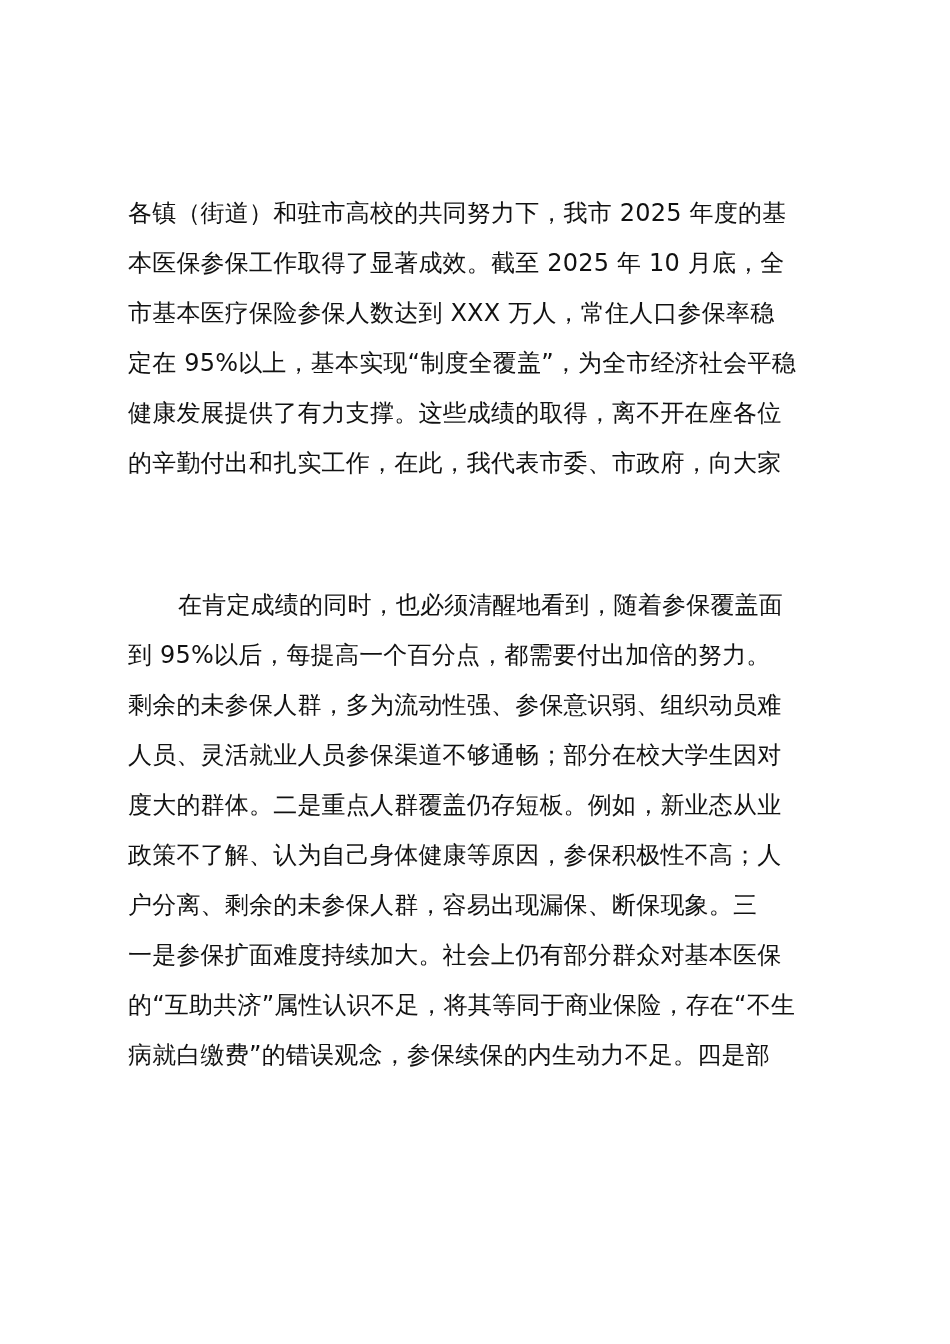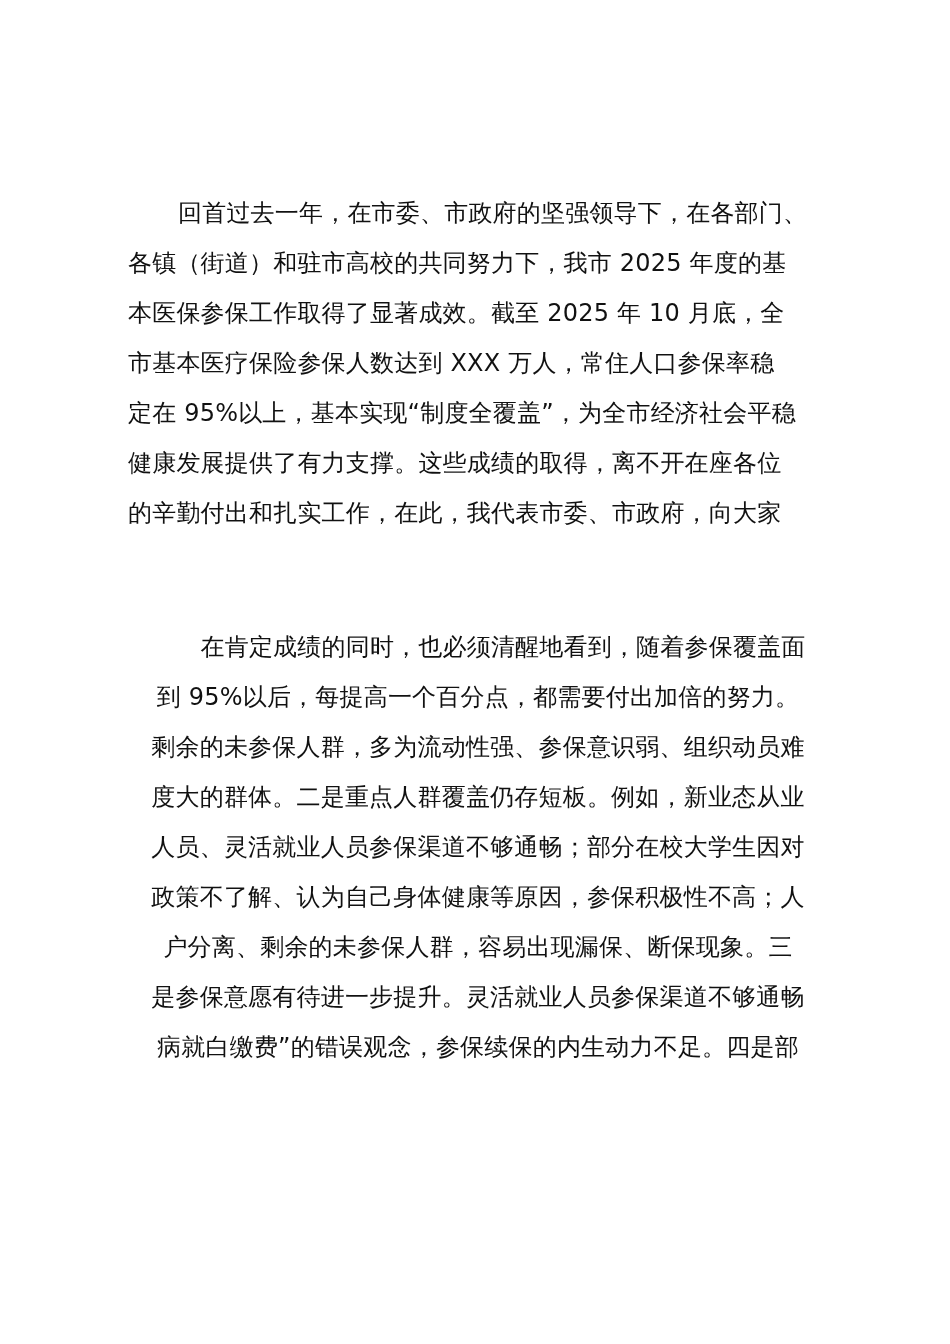--- a/index.html
+++ b/index.html
@@ -11,40 +11,40 @@
     height: 50px;
     line-height: 50px;
     font-family: "DejaVu Sans", sans-serif;
     font-size: 24px;
     color: #111111;
     white-space: nowrap;
     letter-spacing: 0.2px;
   }
   .line.indent { padding-left: 50px; }
   #p1 { top: 188px; }
-  #p2 { top: 622px; text-align: center; }
+  #p2 { top: 580px; }
 </style>
 </head>
 <body>
 
 <div class="page">
   <div class="para" id="p1">
-    <span class="line indent">回首过去一年，在市委、市政府的坚强领导下，在各部门、</span>
     <span class="line">各镇（街道）和驻市高校的共同努力下，我市 2025 年度的基</span>
     <span class="line">本医保参保工作取得了显著成效。截至 2025 年 10 月底，全</span>
     <span class="line">市基本医疗保险参保人数达到 XXX 万人，常住人口参保率稳</span>
     <span class="line">定在 95%以上，基本实现“制度全覆盖”，为全市经济社会平稳</span>
     <span class="line">健康发展提供了有力支撑。这些成绩的取得，离不开在座各位</span>
     <span class="line">的辛勤付出和扎实工作，在此，我代表市委、市政府，向大家</span>
   </div>
 
   <div class="para" id="p2">
     <span class="line indent">在肯定成绩的同时，也必须清醒地看到，随着参保覆盖面</span>
     <span class="line">到 95%以后，每提高一个百分点，都需要付出加倍的努力。</span>
     <span class="line">剩余的未参保人群，多为流动性强、参保意识弱、组织动员难</span>
+    <span class="line">人员、灵活就业人员参保渠道不够通畅；部分在校大学生因对</span>
     <span class="line">度大的群体。二是重点人群覆盖仍存短板。例如，新业态从业</span>
-    <span class="line">人员、灵活就业人员参保渠道不够通畅；部分在校大学生因对</span>
     <span class="line">政策不了解、认为自己身体健康等原因，参保积极性不高；人</span>
     <span class="line">户分离、剩余的未参保人群，容易出现漏保、断保现象。三</span>
-    <span class="line">是参保意愿有待进一步提升。灵活就业人员参保渠道不够通畅</span>
+    <span class="line">一是参保扩面难度持续加大。社会上仍有部分群众对基本医保</span>
+    <span class="line">的“互助共济”属性认识不足，将其等同于商业保险，存在“不生</span>
     <span class="line">病就白缴费”的错误观念，参保续保的内生动力不足。四是部</span>
   </div>
 </div>
 
 </body></html>

